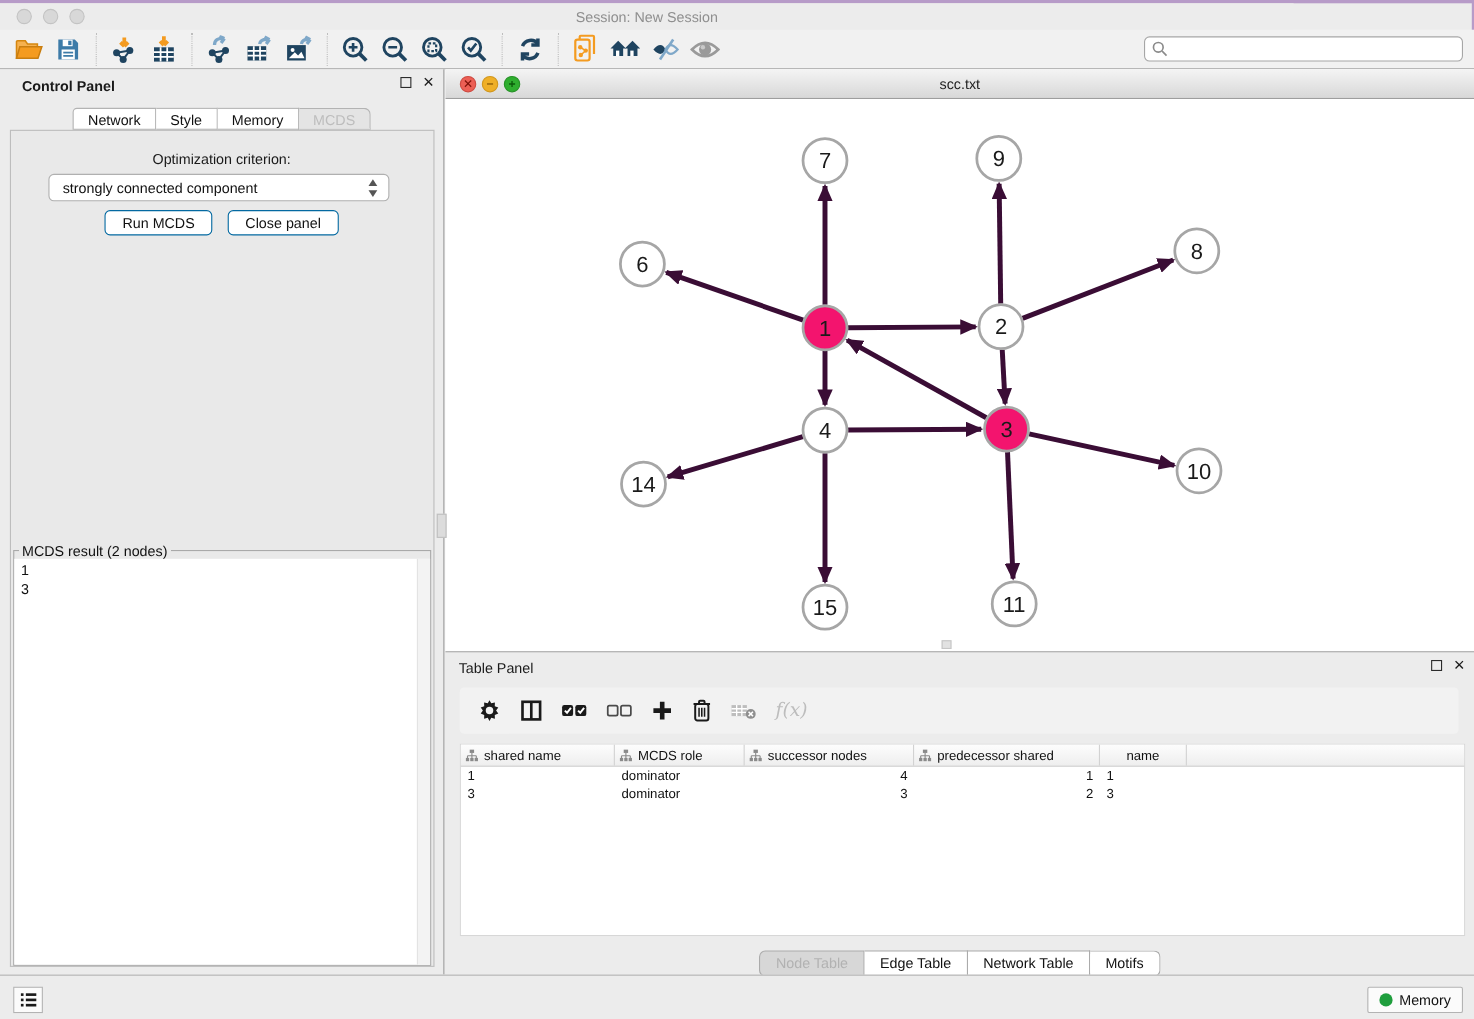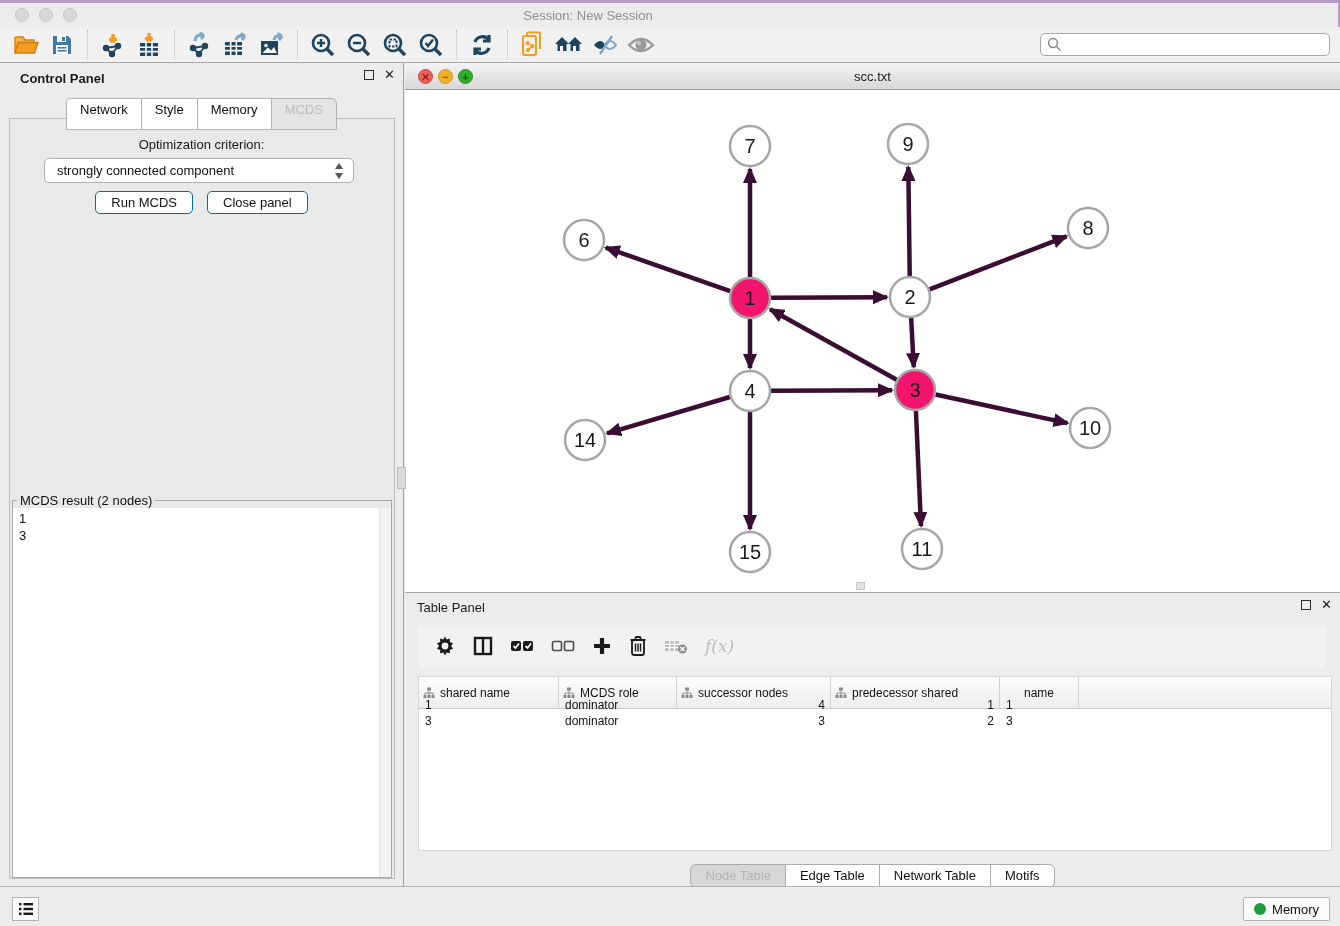--- a/index.html
+++ b/index.html
@@ -21,21 +21,21 @@
   #search-input { border:none; outline:none; flex:1; font-size:13px; height:19px; background:transparent; }
 
   
   #control-panel { position:absolute; left:0; top:63px; width:404px; height:823px; background:#ececec; border-right:1px solid #9f9f9f; }
   #cp-header { position:absolute; left:20px; top:8px; font-size:13px; color:#1a1a1a;font-weight:bold; }
   .panel-win-btns { position:absolute; right:8px; top:7px; display:flex; gap:10px; align-items:center; }
   .float-box { width:10px; height:10px; border:1.6px solid #2b2b2b; display:inline-block; }
   .close-x { font-size:13px; font-weight:bold; color:#1a1a1a; line-height:10px; }
   #cp-box { position:absolute; left:9px; top:55px; width:386px; height:761px; background:#e9e9e9; border:1px solid #bdbdbd; }
   #cp-tabs { position:absolute; left:0; right:0; top:35px; display:flex; justify-content:center; z-index:3; }
-  .cp-tab { font-size:13px; padding:3px 13px 12px; background:#fff; border:1px solid #b3b3b3; border-left:none; color:#111; }
+  .cp-tab { font-size:13px; padding:3px 13px 0; background:#fff; border:1px solid #b3b3b3; border-left:none; color:#111; }
   .cp-tab:first-child { border-left:1px solid #b3b3b3; border-radius:4px 0 0 0; }
   .cp-tab.sel { background:#e4e4e4; color:#bdbdbd; border-radius:0 6px 0 0; }
   #opt-label { position:absolute; left:0; right:0; top:74px; text-align:center; font-size:13px; color:#1a1a1a; }
   #opt-select { position:absolute; left:44px; top:95px; width:310px; height:25px; background:#fff; border:1px solid #b0b0b0; border-radius:5px; font-size:13px; display:flex; align-items:center; padding-left:12px; color:#111; }
   #opt-stepper { position:absolute; right:8px; top:4px; width:11px; height:16px; }
   #opt-stepper .up { position:absolute; top:0; left:1px; width:0; height:0; border-left:4.5px solid transparent; border-right:4.5px solid transparent; border-bottom:6px solid #555; }
   #opt-stepper .dn { position:absolute; bottom:0; left:1px; width:0; height:0; border-left:4.5px solid transparent; border-right:4.5px solid transparent; border-top:6px solid #555; }
   #cp-buttons { position:absolute; left:0; right:0; top:128px; display:flex; justify-content:center; gap:14px; }
   .btn { font-size:13px; padding:3px 15px; background:#fff; border:1px solid #0369a1; border-radius:5px; color:#111; }
   #mcds-fieldset { position:absolute; left:12px; top:430px; width:380px; height:385px; border:1px solid #a9a9a9; background:transparent; }
@@ -56,21 +56,21 @@
   #graph-svg { width:935px; height:502px; display:block; }
   #h-split-handle { position:absolute; left:451px; bottom:2px; width:9px; height:8px; background:#e2e2e2; border:1px solid #c6c6c6; }
 
   
   #table-panel { position:absolute; left:405px; top:592px; width:935px; height:294px; background:#ececec; border-top:1px solid #a9a9a9; }
   #tp-header { position:absolute; left:12px; top:7px; font-size:13px; color:#1a1a1a; }
   #tp-toolbar { position:absolute; left:13px; top:32px; width:908px; height:42px; background:#f2f2f2; border-radius:4px; display:flex; align-items:center; gap:17px; padding-left:16px; }
   .tpt-icon { display:flex; align-items:center; justify-content:flex-start; height:26px; }
   #fx-label { font-family:"DejaVu Serif",serif; font-style:italic; font-size:17px; color:#bdbdbd; }
   #node-table { position:absolute; left:13px; top:83px; width:914px; height:175px; background:#fff; border:1px solid #d7d7d7; }
-  #nt-headrow { position:absolute; left:0; top:0; height:32px; width:100%; background:linear-gradient(#fdfdfd,#eeeeee); border-bottom:1px solid #c9c9c9; display:flex; }
+  #nt-headrow { position:absolute; left:0; top:0; height:20px; width:100%; background:linear-gradient(#fdfdfd,#eeeeee); border-bottom:1px solid #c9c9c9; display:flex; }
   .nt-th { display:flex; align-items:center; font-size:12px; color:#111; border-right:1px solid #d2d2d2; padding:0 4px; gap:5px; }
   .nt-th.center { justify-content:center; }
   .nt-body { position:absolute; left:0; top:20px; width:100%; }
   .nt-row { display:flex; height:16px; }
   .nt-td { font-size:12px; color:#111; padding:0 6px; line-height:16px; overflow:hidden; white-space:nowrap; }
   #tp-tabs { position:absolute; left:0; right:0; top:271px; display:flex; justify-content:center; }
   .tp-tab { font-size:13px; padding:3px 14px 4px; background:#fff; border:1px solid #ababab; border-left:none; color:#111; }
   .tp-tab:first-child { border-left:1px solid #ababab; border-radius:6px 0 0 6px; }
   .tp-tab:last-child { border-radius:0 6px 6px 0; }
   .tp-tab.sel { background:#d7d7d7; color:#b2b2b2; }

